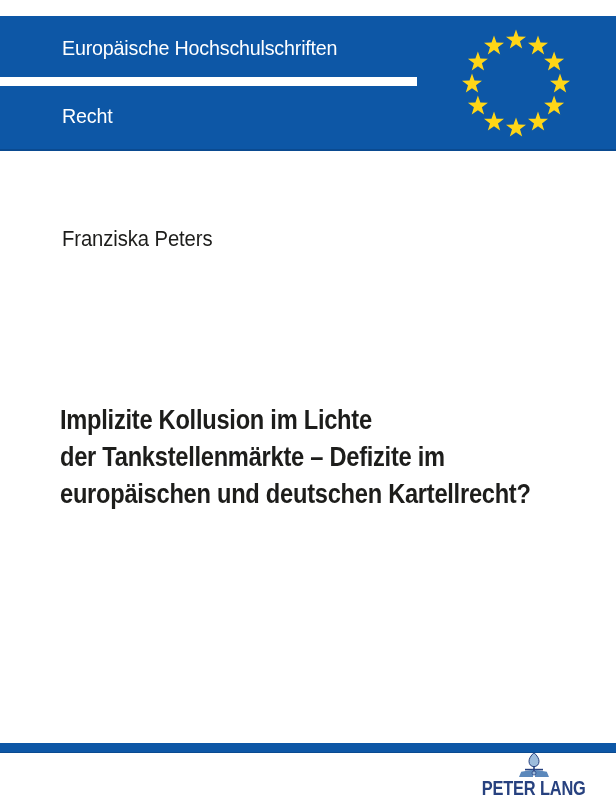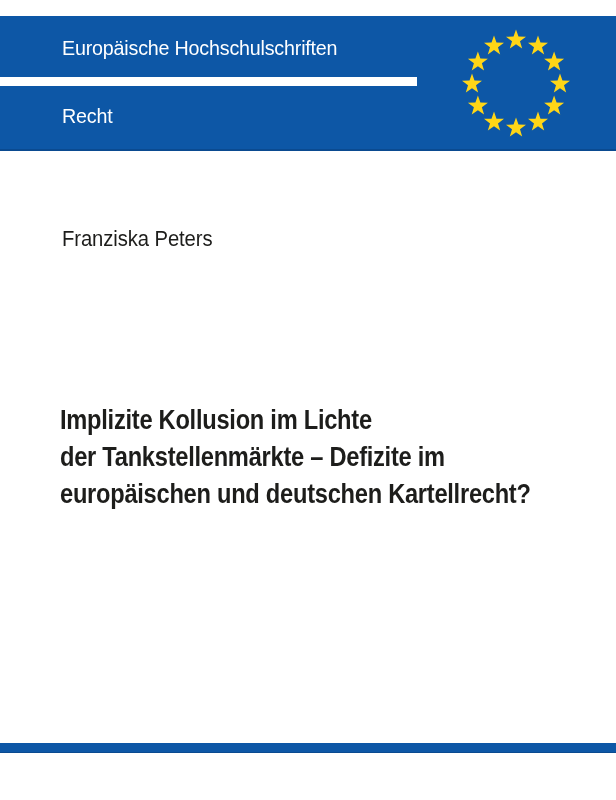--- a/index.html
+++ b/index.html
@@ -107,14 +107,30 @@
   </div>
 
   <div class="author-name">Franziska Peters</div>
 
   <div class="book-title">Implizite Kollusion im Lichte
 der Tankstellenmärkte – Defizite im
 europäischen und deutschen Kartellrecht?</div>
 
   <div class="footer-rule"></div>
 
+  <div class="publisher-logo">
+    <svg class="publisher-emblem-svg" viewBox="0 0 34 26">
+
+      <rect x="16.2" y="9" width="1.6" height="12" fill="#27417f"></rect>
+
+      <path d="M17,0.8 C13.6,3.8 12,6.8 12,9.3 C12,12.6 14.2,14.6 17,14.6 C19.8,14.6 22,12.6 22,9.3 C22,6.8 20.4,3.8 17,0.8 Z" fill="#9dbcdc" stroke="#27417f" stroke-width="1"></path>
+
+      <path d="M8,17.6 L26,17.6" stroke="#27417f" stroke-width="1.6"></path>
+
+      <polygon points="2,25 4.2,19.8 16,17.8 16,25" fill="#5b88bb"></polygon>
+      <polygon points="32,25 29.8,19.8 18,17.8 18,25" fill="#5b88bb"></polygon>
+
+      <circle cx="17" cy="21" r="2" fill="#9dbcdc" stroke="#27417f" stroke-width="0.8"></circle>
+    </svg>
+    <div class="publisher-name">PETER LANG</div>
+  </div>
 
 </div>
 
 </body></html>

